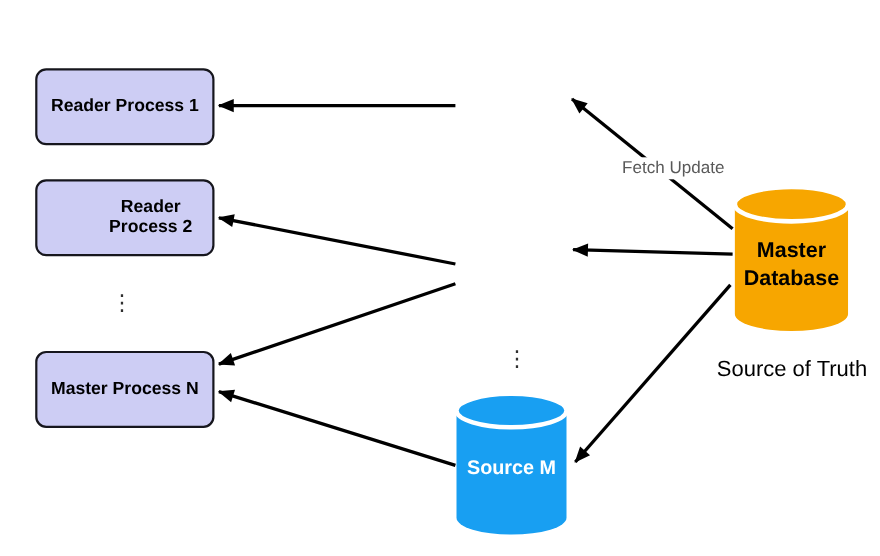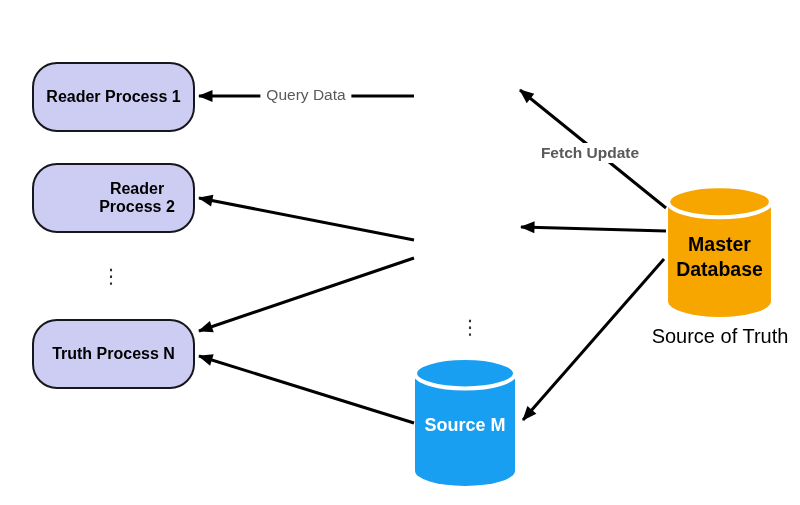--- a/index.html
+++ b/index.html
@@ -26,21 +26,21 @@
   }
   
   svg.edges{position:absolute;left:0;top:0;width:800px;height:505px;z-index:1;}
   svg.edges line{stroke:var(--arrow);stroke-width:3;}
   #ah path{fill:var(--arrow);}
   
   .reader{
     position:absolute;left:32px;width:163px;height:70px;
     background:var(--reader-fill);
     border:2.5px solid var(--reader-border);
-    border-radius:25px;
+    border-radius:10px;
     display:flex;align-items:center;justify-content:center;
     font-size:16px;font-weight:bold;color:var(--node-text);
     z-index:2;text-align:center;
   }
   .reader.r1{top:62px;}
   .reader.r2{top:163px;padding-left:47px;}
   .reader.rn{top:319px;}
   
   .cyl{position:absolute;z-index:2;}
   .cyl svg{position:absolute;left:0;top:0;width:100%;height:100%;}
@@ -51,34 +51,34 @@
   .cyl-label{
     position:absolute;inset:0;
     display:flex;align-items:center;justify-content:center;
     font-weight:bold;text-align:center;z-index:3;
   }
   .replica .cyl-label{color:var(--replica-text);font-size:18px;padding-top:6px;}
   .master .cyl-label{color:var(--node-text);font-size:19.5px;line-height:1.25;padding:10px 2px 0;}
   .cyl.rep1{left:413px;top:15px;width:104px;height:132px;}
   .cyl.rep2{left:413px;top:175px;width:104px;height:132px;}
   .cyl.repm{left:413px;top:356px;width:104px;height:132px;}
-  .cyl.master{left:666px;top:184px;width:107px;height:135px;}
+  .cyl.master{left:666px;top:168px;width:107px;height:135px;}
   
   .caption{
     position:absolute;left:639px;top:325px;width:162px;
     text-align:center;font-size:20px;color:var(--node-text);z-index:2;
   }
   .edge-label{
     position:absolute;transform:translate(-50%,-50%);
     background:var(--background);
     color:var(--edge-label);
     font-size:15.5px;padding:1px 6px;white-space:nowrap;z-index:4;
   }
   .edge-label.query{left:306px;top:95px;}
-  .edge-label.fetch{left:590px;top:153px;font-weight:bold;}
+  .edge-label.fetch{left:612px;top:153px;}
   .dots{
     position:absolute;transform:translate(-50%,-50%);
     font-size:20px;color:#2f2f2f;line-height:1;z-index:2;
   }
   .dots.left{left:111px;top:276px;}
   .dots.mid{left:470px;top:327px;}
 </style>
 </head>
 <body>
 
@@ -99,21 +99,21 @@
     <line x1="664" y1="259" x2="523" y2="420" marker-end="url(#ah)"></line>
   </svg>
 
   <div class="reader r1">
     <span>Reader Process 1</span>
   </div>
   <div class="reader r2">
     <span>Reader Process 2</span>
   </div>
   <div class="reader rn">
-    <span>Truth Process N</span>
+    <span>Master Process N</span>
   </div>
 
 
 
   <div class="cyl replica repm">
     <svg viewBox="0 0 104 130" preserveAspectRatio="none">
       <path class="body" d="M2,17 L2,113 A50,15 0 0 0 102,113 L102,17 Z"></path>
       <ellipse class="lid" cx="52" cy="17" rx="50" ry="15"></ellipse>
     </svg>
     <div class="cyl-label">Source M</div>
@@ -122,19 +122,18 @@
   <div class="cyl master">
     <svg viewBox="0 0 104 130" preserveAspectRatio="none">
       <path class="body" d="M2,17 L2,113 A50,15 0 0 0 102,113 L102,17 Z"></path>
       <ellipse class="lid" cx="52" cy="17" rx="50" ry="15"></ellipse>
     </svg>
     <div class="cyl-label">Master Database</div>
   </div>
 
   <div class="caption">Source of Truth</div>
 
-  <div class="edge-label query">Query Data</div>
   <div class="edge-label fetch">Fetch Update</div>
 
   <div class="dots left">⋮</div>
   <div class="dots mid">⋮</div>
 
 </div>
 
 </body></html>

